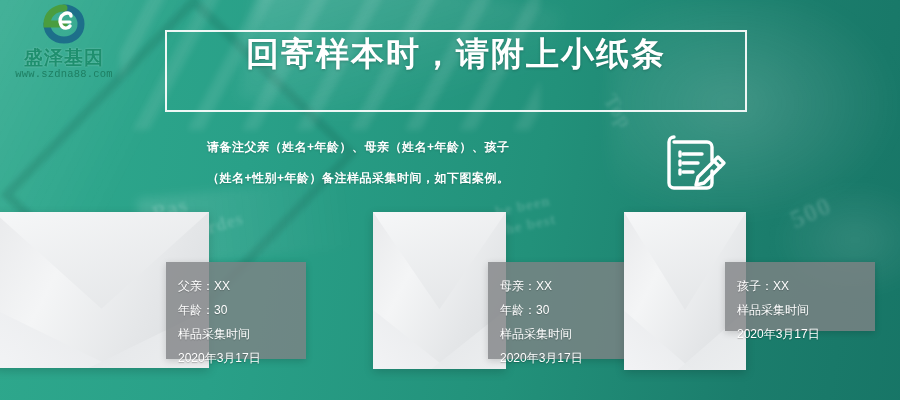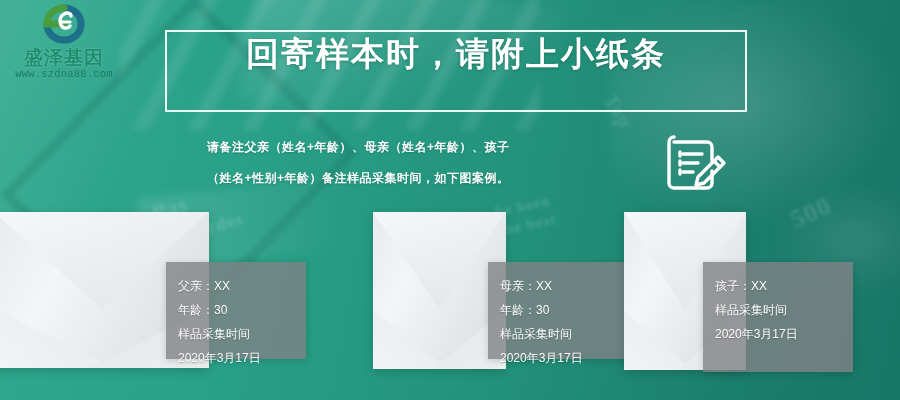--- a/index.html
+++ b/index.html
@@ -219,19 +219,19 @@
     <div class="note-line">样品采集时间</div>
     <div class="note-line">2020年3月17日</div>
   </div>
 
   <div class="env" style="left:624px;top:212px;width:122px;height:158px;">
     <div class="env-body"></div>
     <div class="env-flap"></div>
     <div class="env-lowL"></div>
     <div class="env-lowR"></div>
   </div>
-  <div class="note" style="left:703px;top:262px;width:150px;height:110px;">
+  <div class="note" style="left:725px;top:262px;width:150px;height:69px;">
     <div class="note-line">孩子：XX</div>
     <div class="note-line">样品采集时间</div>
     <div class="note-line">2020年3月17日</div>
   </div>
 
 </div>
 
 </body></html>

